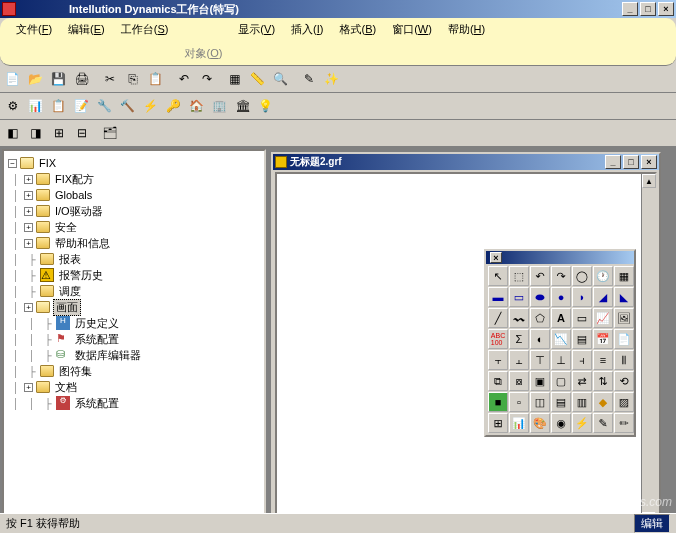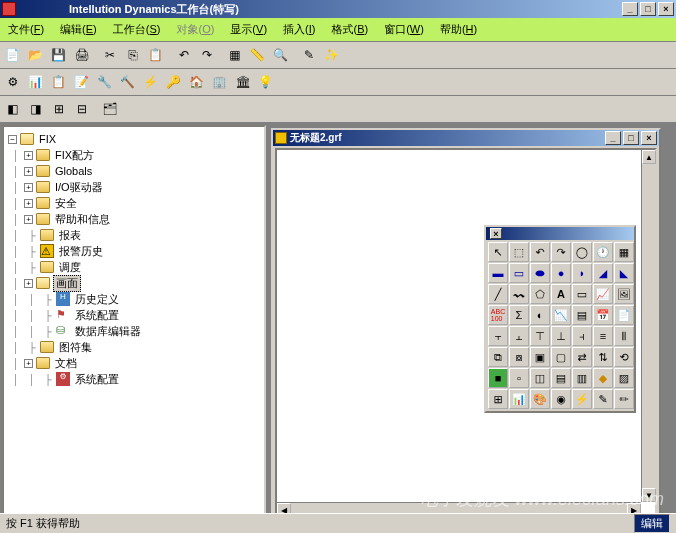--- a/index.html
+++ b/index.html
@@ -33,24 +33,25 @@
   border-bottom-color: #404040;
   font-size: 9px;
   display: flex;
   align-items: center;
   justify-content: center;
   color: #000;
   font-family: Arial;
   font-weight: bold;
 }
 .menubar {
-  background: #bef264;
-  display: flex;
-  padding: 2px 0;
+  background: #fef9c3;
+  display: flex;
+  padding: 2px 8px;
   border-bottom: 1px solid #808080;
+  border-radius: 10px;
 }
 .menu-item {
   padding: 2px 8px;
   cursor: default;
 }
 .menu-item u { text-decoration: underline; }
 .toolbar {
   background: #d4d0c8;
   display: flex;
   padding: 2px;
@@ -211,23 +212,23 @@
   padding: 0 6px;
   font-size: 11px;
 }
 .status-cell {
   border: 1px inset #d4d0c8;
   padding: 1px 6px;
   text-align: center;
 }
 .watermark {
   position: absolute;
-  right: 12px; bottom: 22px;
+  right: 4px; bottom: 22px;
   color: rgba(255,255,255,0.6);
-  font-size: 18px;
+  font-size: 12px;
   font-style: italic;
 }
 .app-icon { width: 14px; height: 14px; background: #e04040; border: 1px solid #800; display: inline-block; margin-right: 2px; }
 </style>
 </head>
 <body>
 
 <div class="titlebar">
   <span class="app-icon"></span>
   <span class="title">Intellution Dynamics工作台(特写)</span>
@@ -235,21 +236,21 @@
     <div class="win-btn">_</div>
     <div class="win-btn">□</div>
     <div class="win-btn">×</div>
   </div>
 </div>
 
 <div class="menubar" id="menubar">
     <div class="menu-item">文件(<u>F</u>)</div>
     <div class="menu-item">编辑(<u>E</u>)</div>
     <div class="menu-item">工作台(<u>S</u>)</div>
-    <div class="menu-item" style="color: rgb(128, 128, 128);">对象(<u>O</u>)</div>
+    <div class="menu-item" style="color: rgb(128, 128, 128); margin-top: 24px;">对象(<u>O</u>)</div>
     <div class="menu-item">显示(<u>V</u>)</div>
     <div class="menu-item">插入(<u>I</u>)</div>
     <div class="menu-item">格式(<u>B</u>)</div>
     <div class="menu-item">窗口(<u>W</u>)</div>
     <div class="menu-item">帮助(<u>H</u>)</div>
   </div>
 
 <div class="toolbar">
   <div class="tb-btn">📄</div>
   <div class="tb-btn">📂</div>

